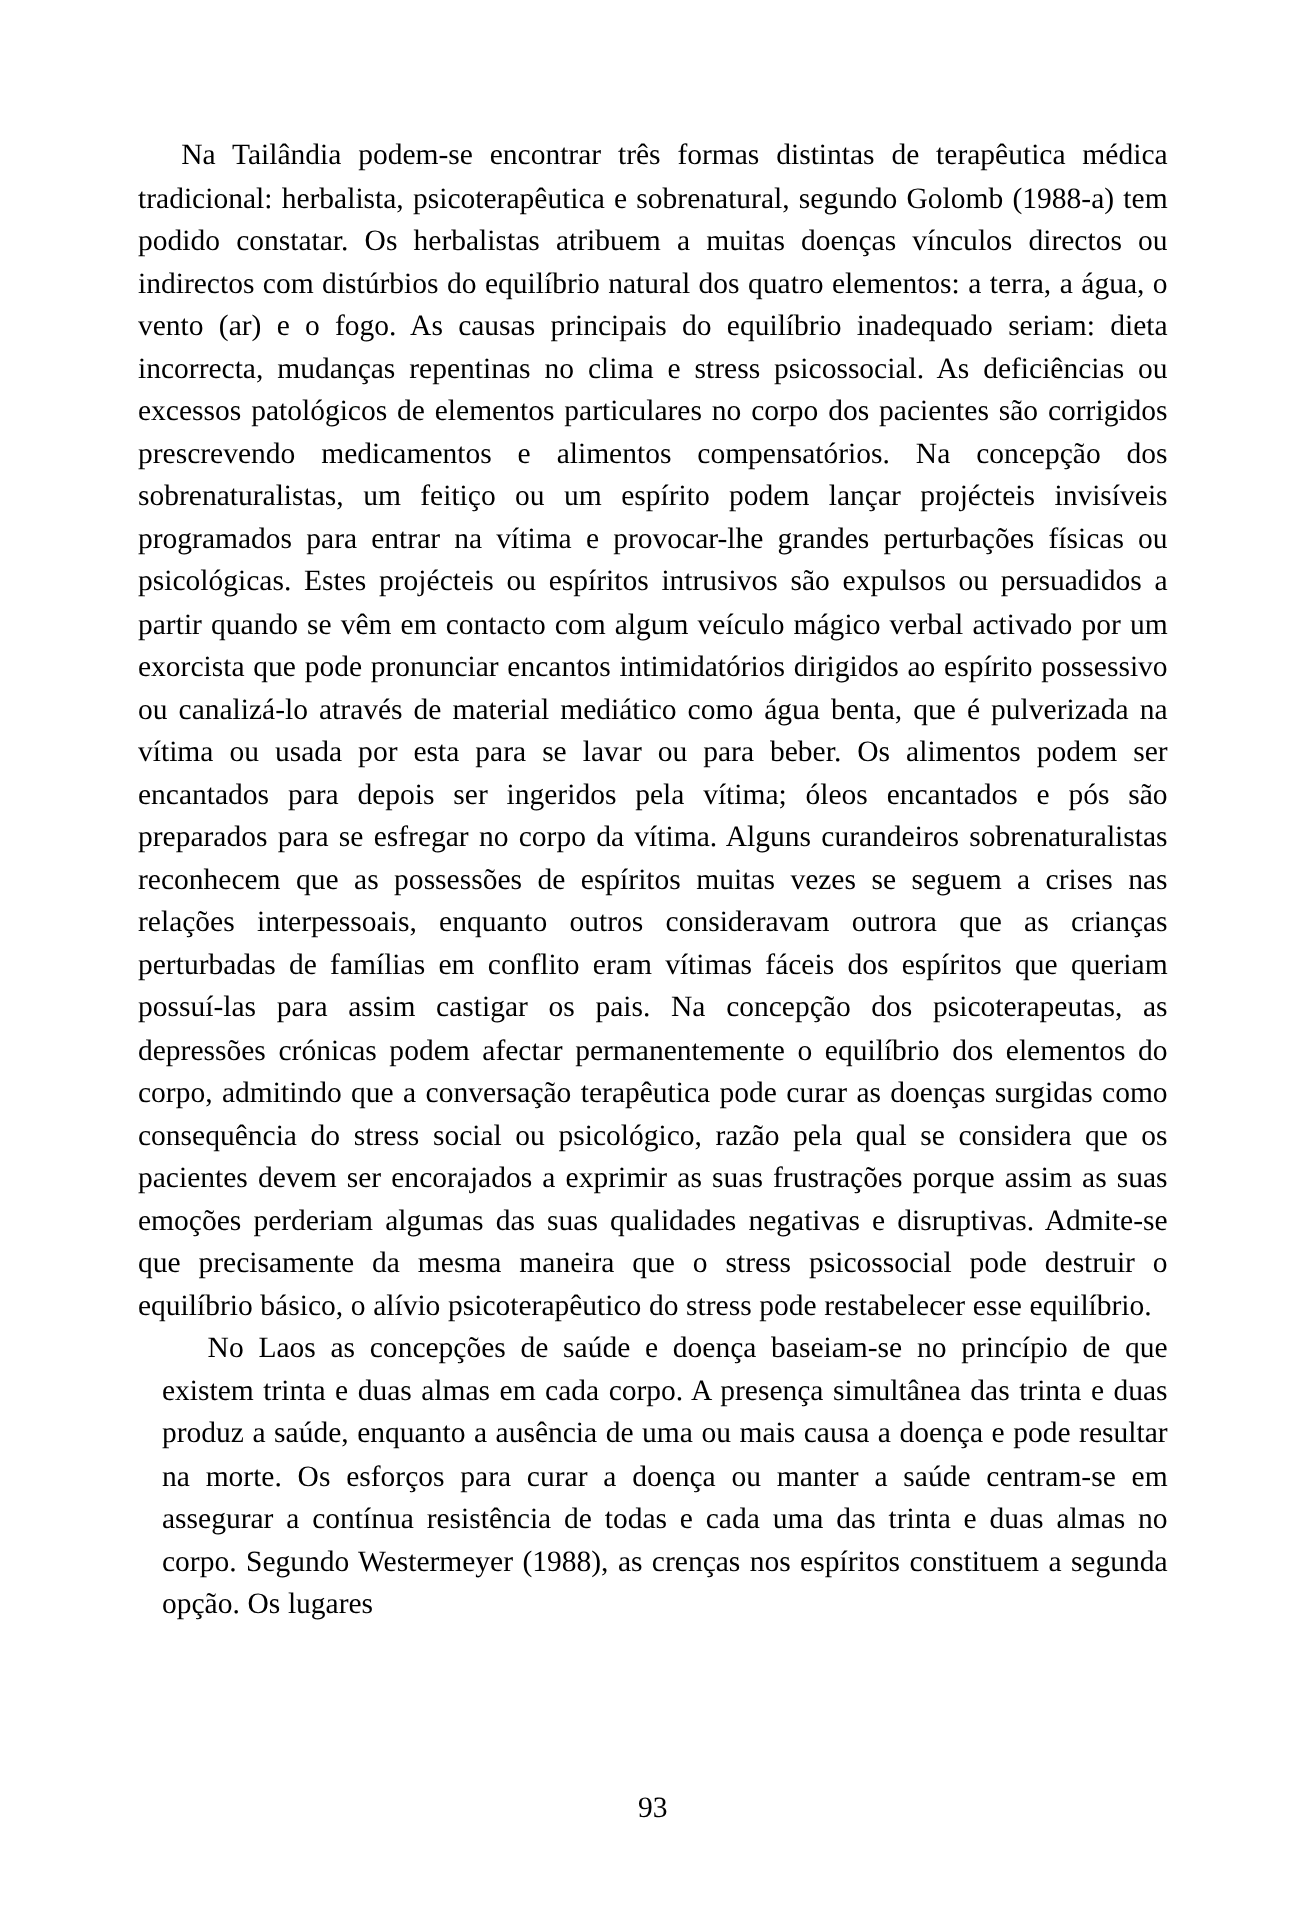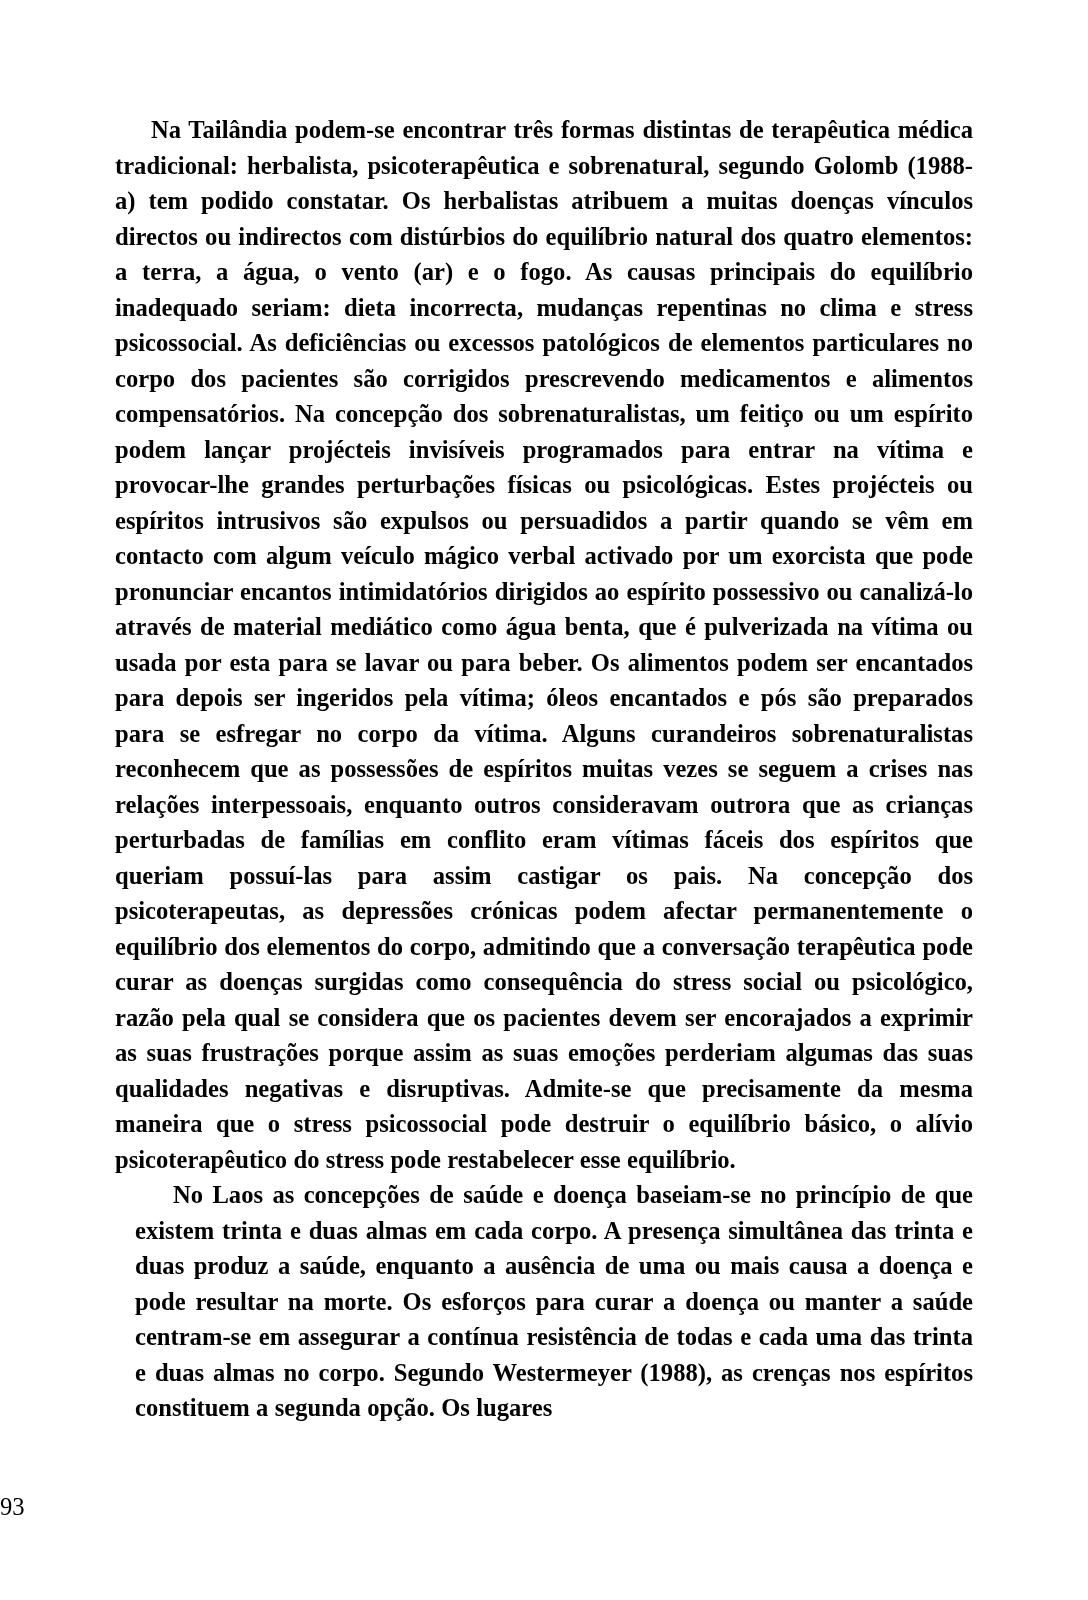--- a/index.html
+++ b/index.html
@@ -17,21 +17,20 @@
     height: 1600px;
     margin: 0 auto;
     background: #ffffff;
     overflow: hidden;
   }
   .text-block {
     position: absolute;
     left: 115px;
     top: 112px;
     width: 858px;
-    font-weight: bold;
   }
   .para {
     margin: 0;
     font-size: 24.6px;
     line-height: 35.5px;
     text-align: justify;
     text-justify: inter-word;
     text-indent: 36px;
     word-spacing: 0.2px;
     hyphens: none;
@@ -39,21 +38,21 @@
   }
   .para + .para {
     text-indent: 38px;
     margin-left: 20px;
   }
   .page-number {
     position: absolute;
     left: 0;
     right: 0;
     top: 1492px;
-    text-align: left;
+    text-align: center;
     font-size: 24.6px;
     line-height: 30px;
   }
 </style>
 </head>
 <body>
 
 <div class="page">
 
   <div class="text-block">

